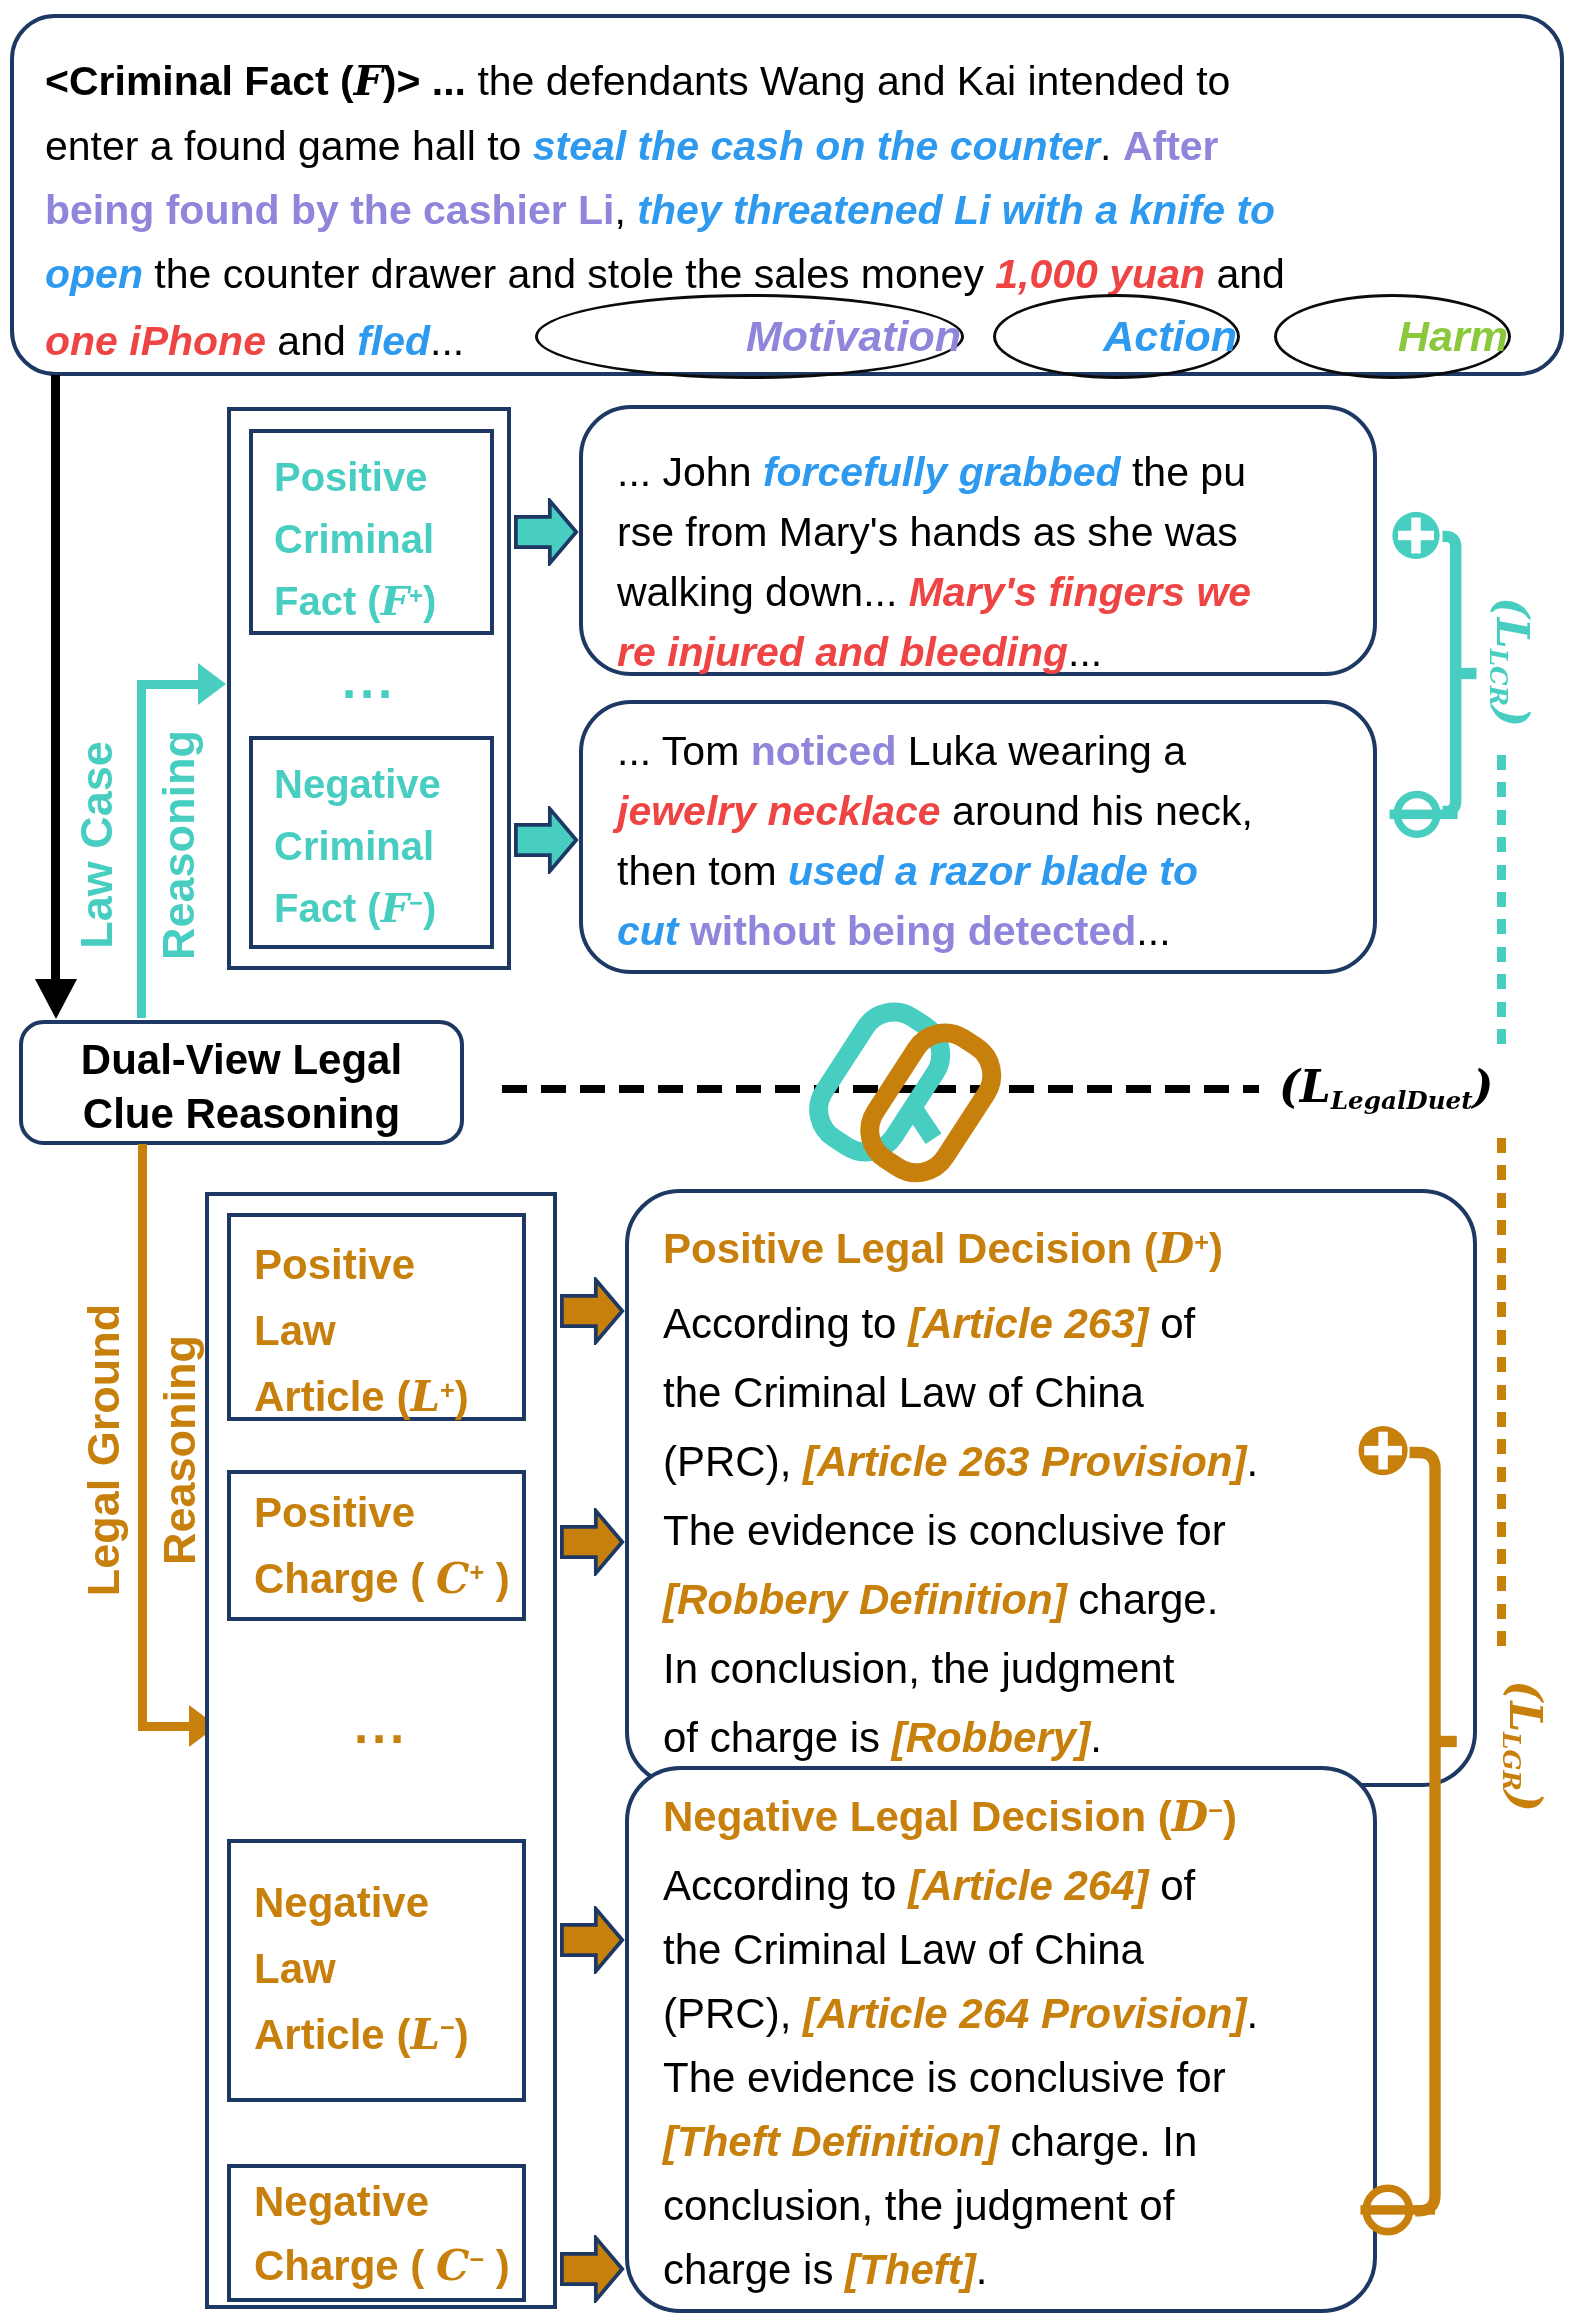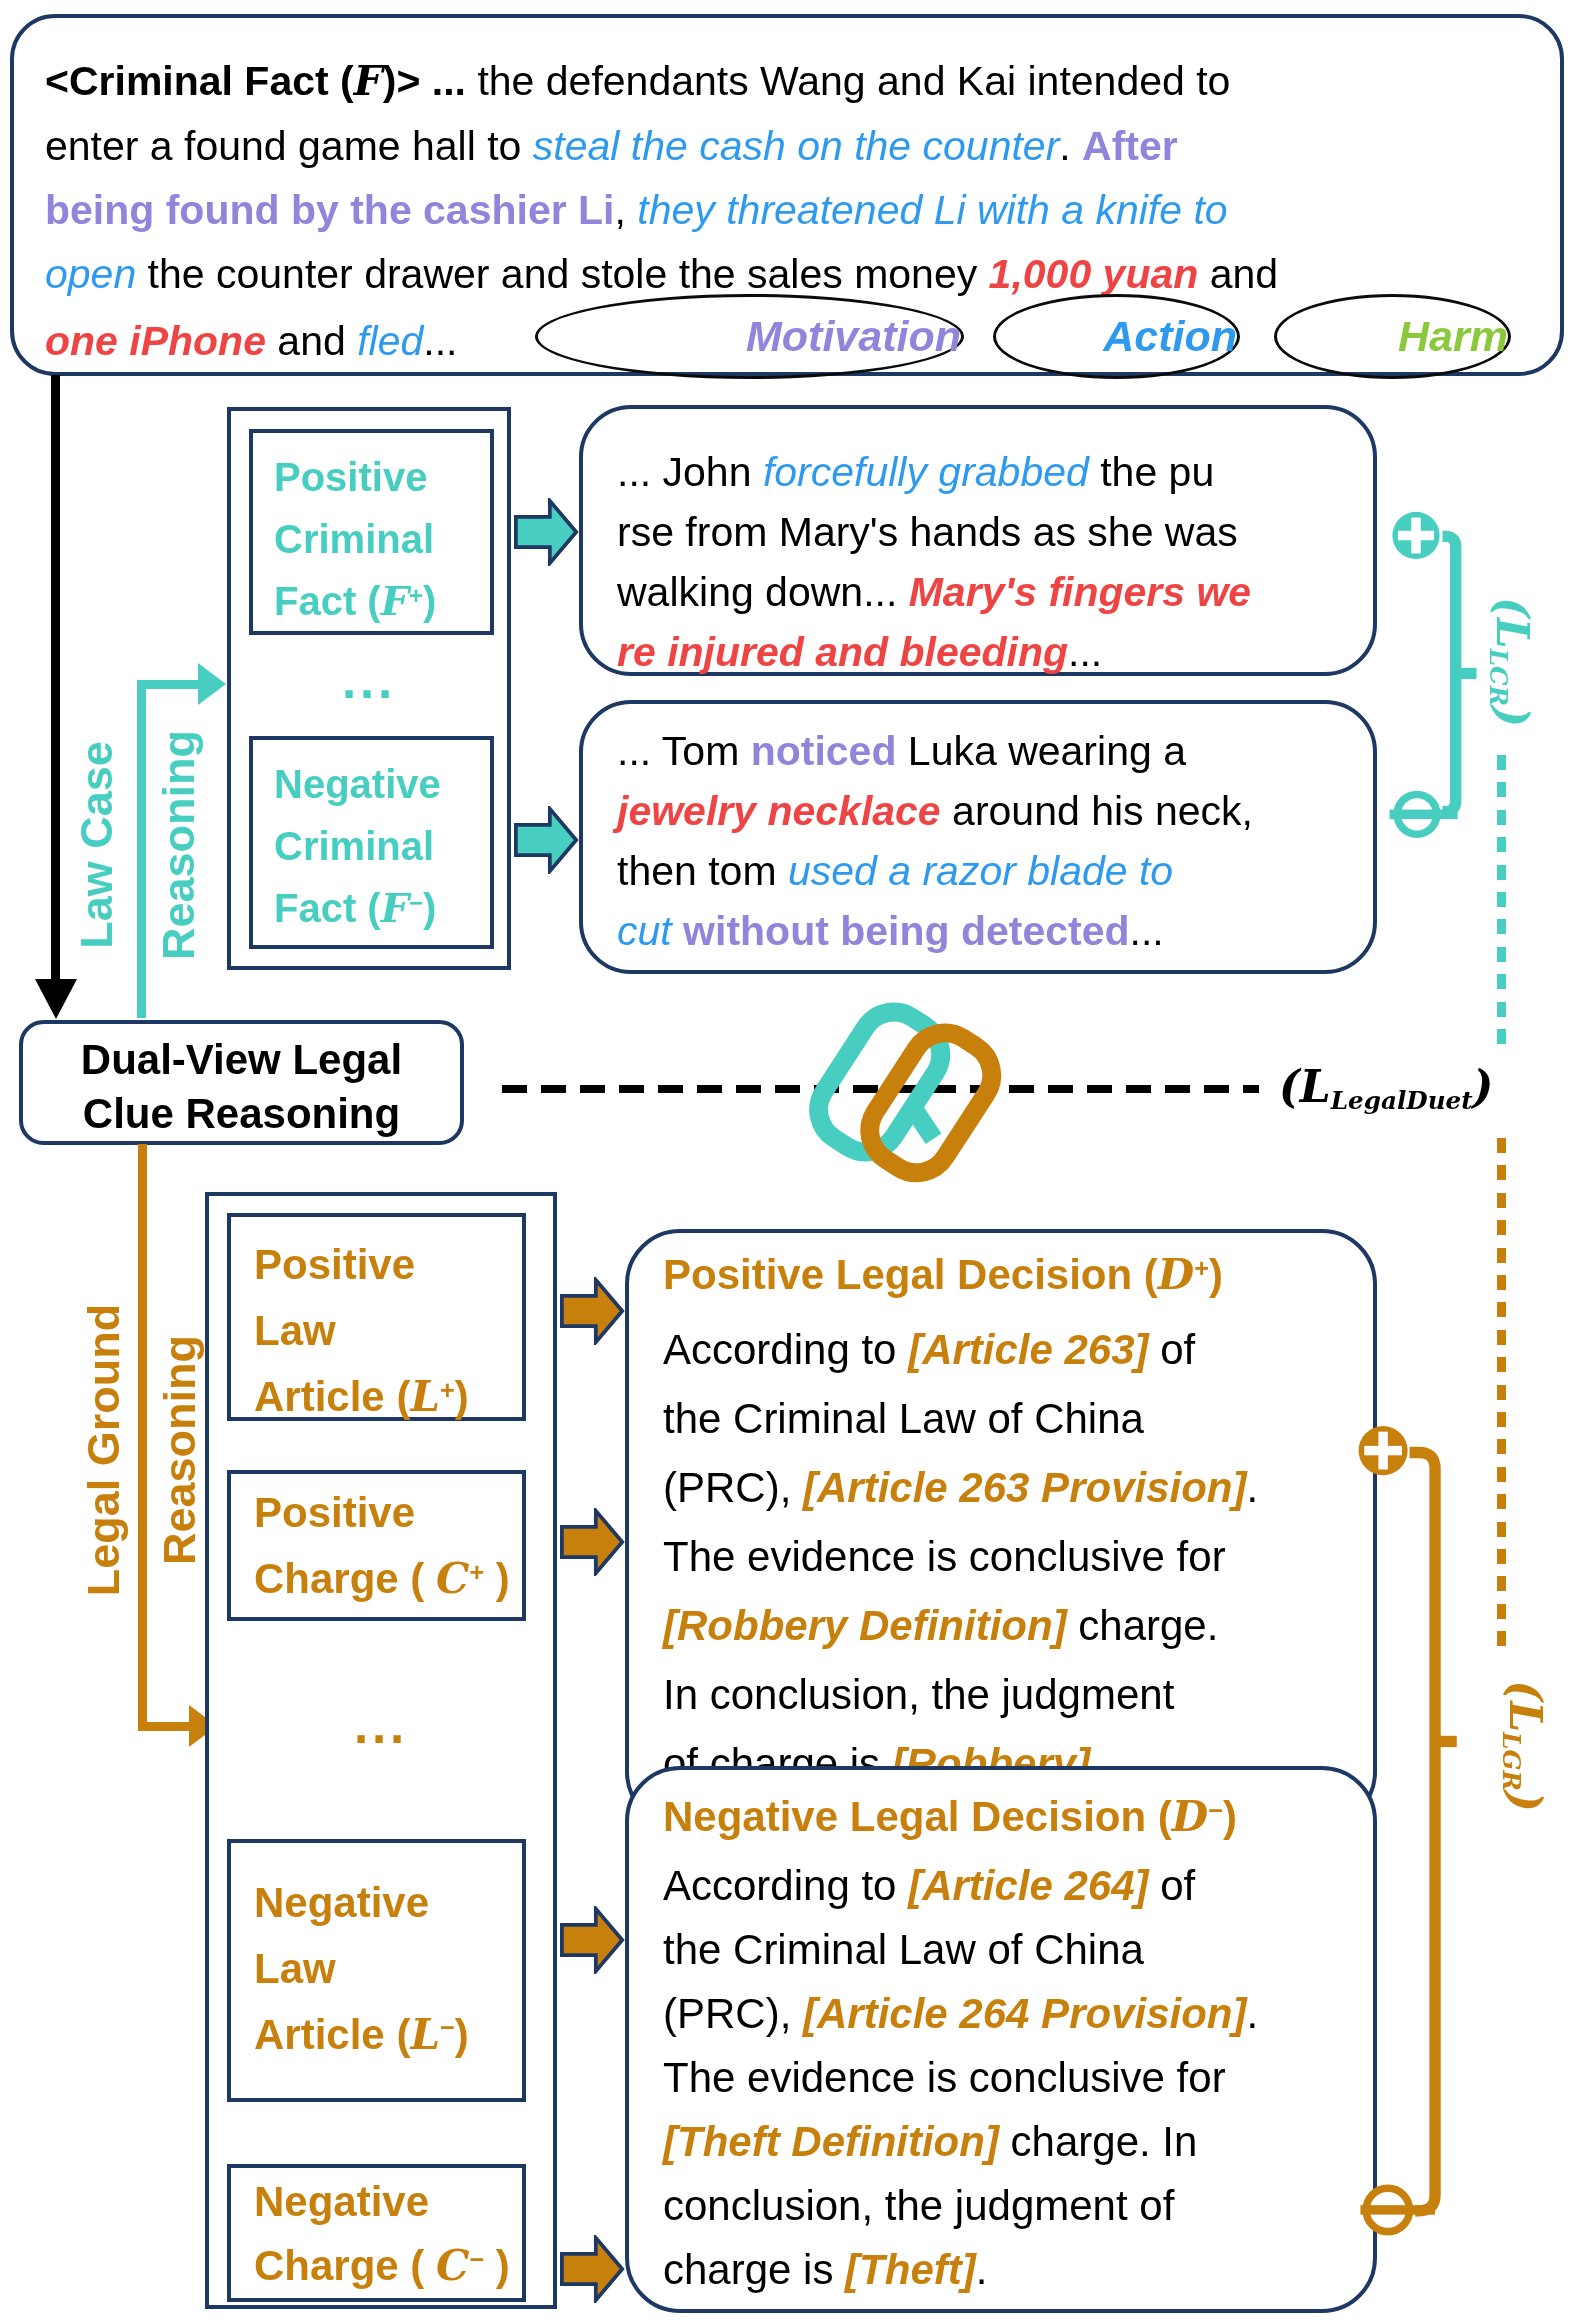--- a/index.html
+++ b/index.html
@@ -1,20 +1,20 @@
 <!DOCTYPE html>
 <html style="font-size:15px"><head>
 <meta charset="utf-8">
 <style>
   html,body{margin:0;padding:0;background:#fff;}
   .page{position:relative;width:1573px;height:2321px;background:#fff;
         font-family:"Liberation Sans",sans-serif;color:#000;overflow:hidden;}
   .abs{position:absolute;}
   
-  .b{color:#2E9AEF;font-weight:normal;font-style:italic;}
+  .b{color:#2E9AEF;font-weight:bold;font-style:italic;}
   .p{color:#8F86DB;font-weight:bold;}
   .g{color:#ef4444;font-weight:bold;font-style:italic;}
   .ob{color:#C8800D;font-weight:bold;font-style:italic;}
   .bold{font-weight:bold;}
   .m{font-family:"DejaVu Serif",serif;font-style:italic;font-weight:bold;}
   .sup{font-size:0.60em;position:relative;top:-0.48em;font-weight:bold;}
   .msub{font-size:0.56em;font-family:"DejaVu Serif",serif;font-style:italic;font-weight:bold;vertical-align:-0.30em;}
   .ln{white-space:nowrap;}
   
   .tbline{left:45px;width:1500px;font-size:41px;line-height:64px;white-space:nowrap;}
@@ -170,21 +170,21 @@
   <svg class="abs" style="left:560px;top:1508px;" width="66" height="68" viewBox="0 0 70 72">
     <polygon points="2,20 38,20 38,3 66,36 38,69 38,52 2,52" fill="#C8800D" stroke="#1E3864" stroke-width="4"></polygon>
   </svg>
   <svg class="abs" style="left:560px;top:1906px;" width="66" height="68" viewBox="0 0 70 72">
     <polygon points="2,20 38,20 38,3 66,36 38,69 38,52 2,52" fill="#C8800D" stroke="#1E3864" stroke-width="4"></polygon>
   </svg>
   <svg class="abs" style="left:560px;top:2235px;" width="66" height="68" viewBox="0 0 70 72">
     <polygon points="2,20 38,20 38,3 66,36 38,69 38,52 2,52" fill="#C8800D" stroke="#1E3864" stroke-width="4"></polygon>
   </svg>
 
-  <div class="abs bubble dectxt" style="left:625px;top:1229px;width:752px;height:598px;border-radius:55px;padding:7px 34px;line-height:69px;">
+  <div class="abs bubble dectxt" style="left:625px;top:1189px;width:852px;height:598px;border-radius:55px;padding:21px 34px;line-height:69px;">
     <div class="dec-title"><span>Positive Legal Decision (</span><span class="m">D</span><span class="sup">+</span><span>)</span></div>
     <div>
         <div class="ln"><span>According to </span><span class="ob">[Article 263]</span><span> of</span></div>
         <div class="ln"><span>the Criminal Law of China</span></div>
         <div class="ln"><span>(PRC), </span><span class="ob">[Article 263 Provision]</span><span>.</span></div>
         <div class="ln"><span>The evidence is conclusive for</span></div>
         <div class="ln"><span class="ob">[Robbery Definition]</span><span> charge.</span></div>
         <div class="ln"><span>In conclusion, the judgment</span></div>
         <div class="ln"><span>of charge is </span><span class="ob">[Robbery]</span><span>.</span></div>
       </div>

